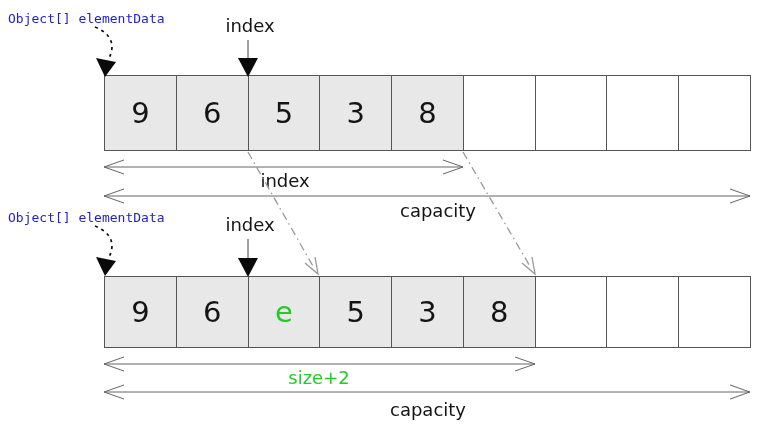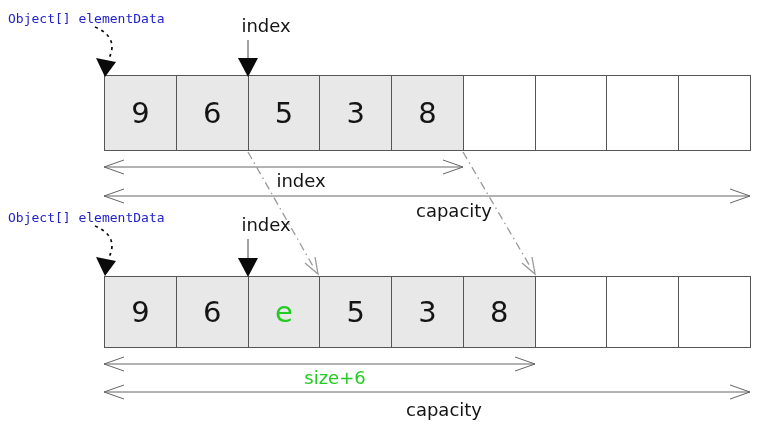--- a/index.html
+++ b/index.html
@@ -16,21 +16,21 @@
   .cell{
     flex:1;display:flex;align-items:center;justify-content:center;
     border-right:1px solid #555;font-size:29px;color:#141414;background:#ffffff;
   }
   .cell:last-child{border-right:none;}
   .cell.filled{background:#e8e8e8;}
   .cell.insert{color:#22cc22;}
   .lbl{
     position:absolute;font-size:18px;color:#141414;white-space:nowrap;line-height:1.1;
   }
-  .ctr{transform:translateX(-50%);margin-left:16px;}
+  .ctr{transform:translateX(-50%);}
   .code{
     position:absolute;font-family:"DejaVu Sans Mono",monospace;
     font-size:13px;color:#2222cc;white-space:nowrap;
   }
   .green{color:#22cc22;}
   svg.overlay{position:absolute;left:0;top:0;pointer-events:none;}
   .mline{stroke:#666;stroke-width:1;fill:none;}
   .mhead{stroke:#666;stroke-width:1;fill:none;}
   .idxline{stroke:#444;stroke-width:1;fill:none;}
   .tri{fill:#0a0a0a;stroke:none;}
@@ -69,21 +69,21 @@
     <div class="cell filled">6</div>
     <div class="cell filled insert">e</div>
     <div class="cell filled">5</div>
     <div class="cell filled">3</div>
     <div class="cell filled">8</div>
     <div class="cell"></div>
     <div class="cell"></div>
     <div class="cell"></div>
   </div>
 
-  <div class="lbl ctr green" style="left:319px;top:368px;">size+6</div>
+  <div class="lbl ctr green" style="left:319px;top:368px;">size+2</div>
   <div class="lbl ctr" style="left:428px;top:400px;">capacity</div>
 
   <svg class="overlay" width="771" height="430" viewBox="0 0 771 430">
 
     <g>
       <path class="dashcurve" d="M95,27 C112,34 116,46 108,60"></path>
       <polygon class="tri" points="105,77 96,58 116,62"></polygon>
     </g>
     <g>
       <path class="dashcurve" d="M95,226 C112,233 116,245 108,259"></path>

